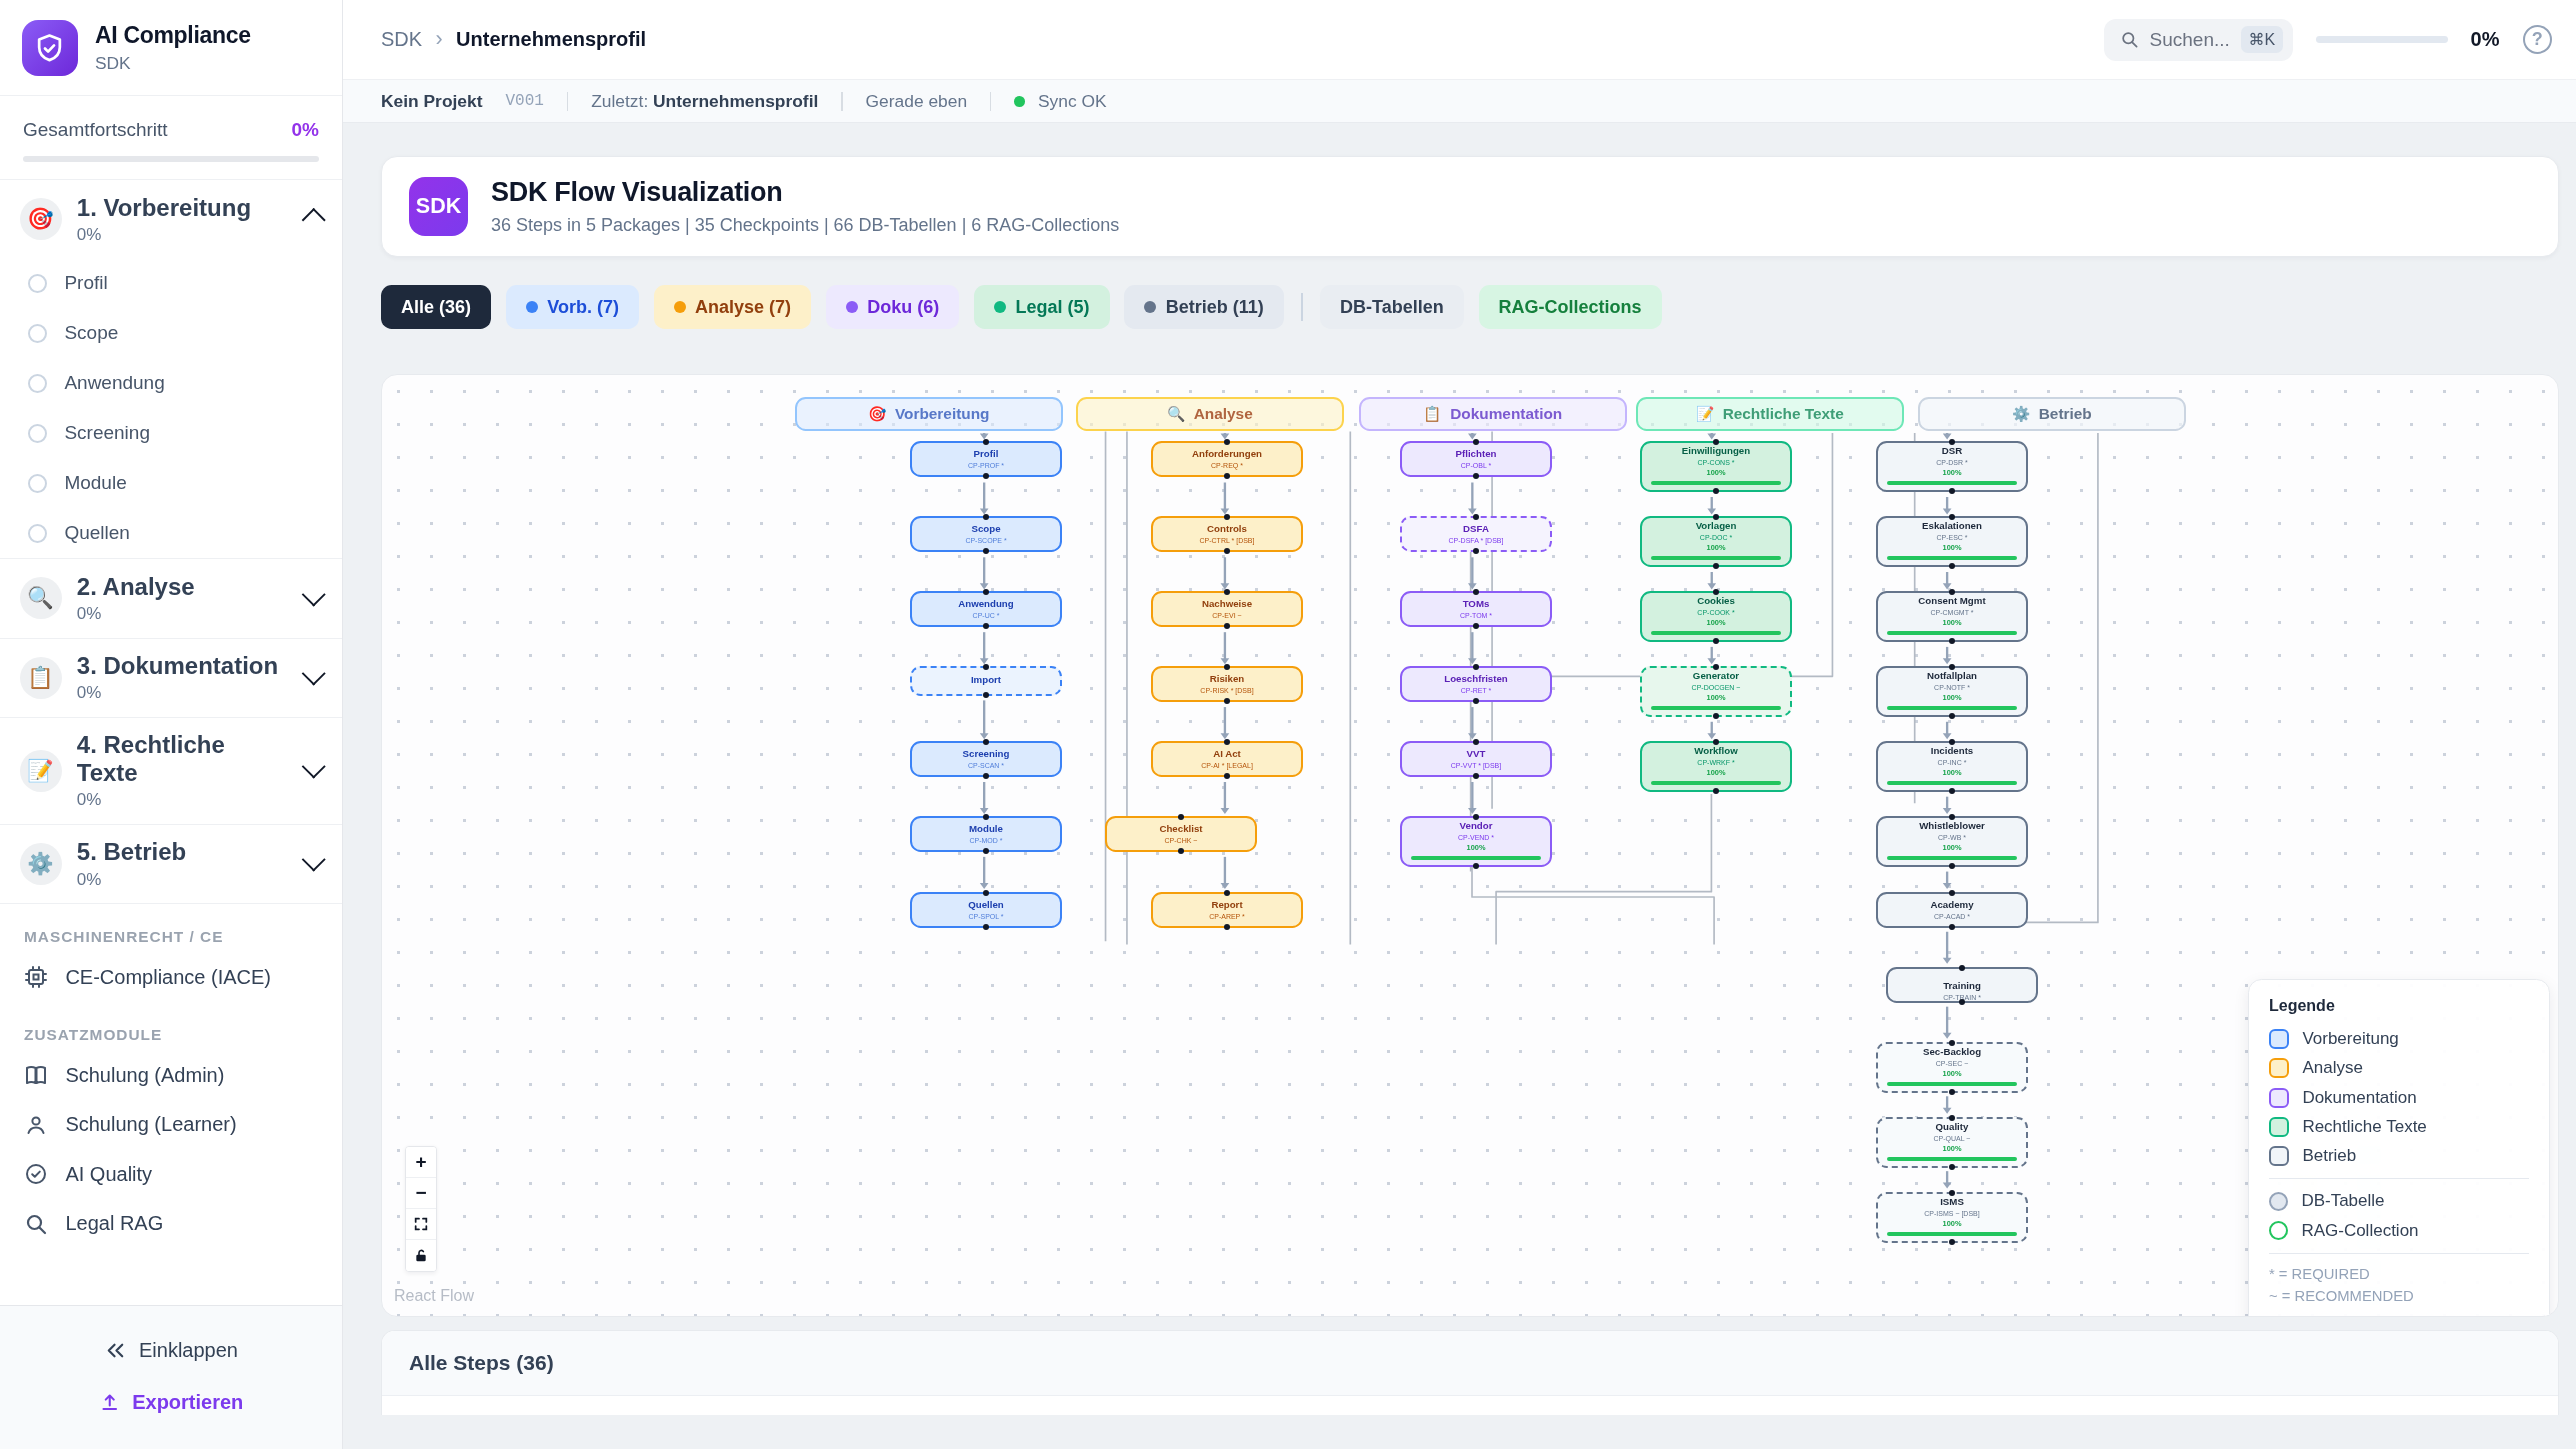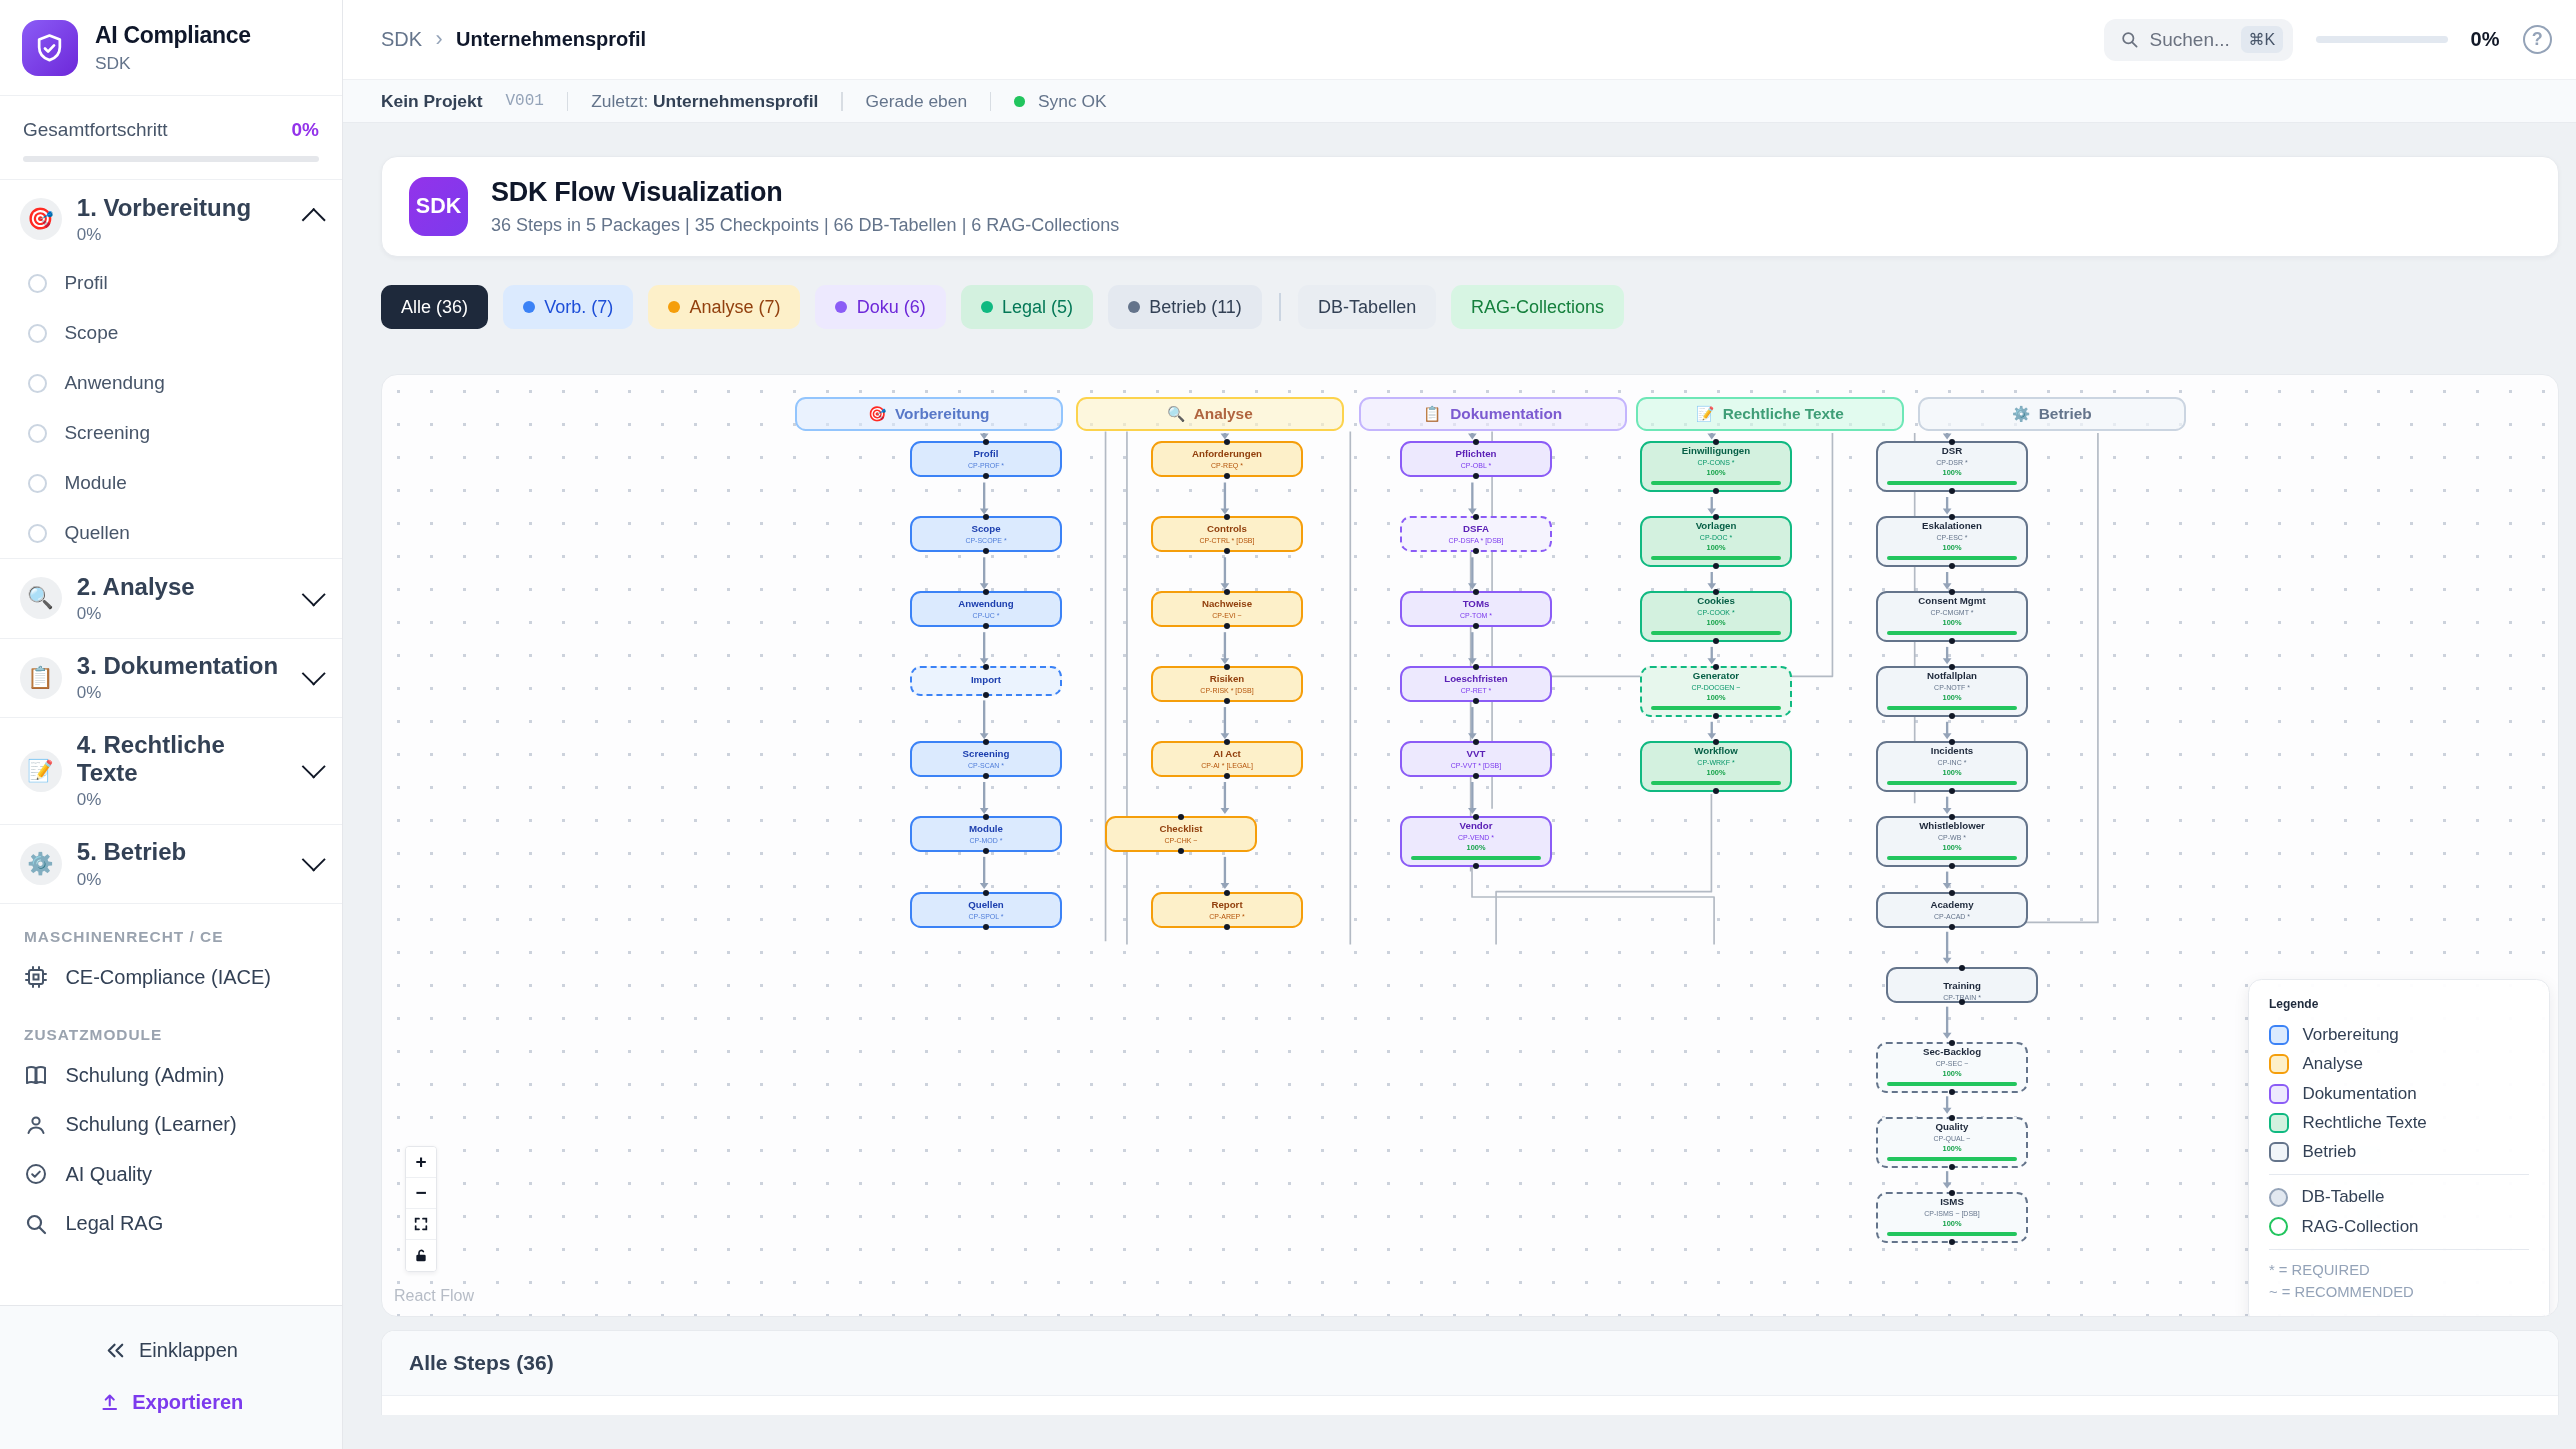--- a/index.html
+++ b/index.html
@@ -70,21 +70,21 @@
   .content { flex:1; background:#eef1f4; padding:33px 17px 0 38px; overflow:hidden; }
   .hero { background:#fff; border:1.3px solid #e7eaee; border-radius:16px; height:101px; display:flex;
     align-items:center; gap:23px; padding:0 27px; box-shadow:0 1.3px 4px rgba(15,23,42,.04); }
   .hero-badge { width:59px; height:59px; border-radius:16px; background:linear-gradient(135deg,#9333ea,#7c3aed);
     color:#fff; font-size:21.5px; font-weight:700; display:flex; align-items:center; justify-content:center; }
   .hero-title { font-size:27px; font-weight:700; color:#0f172a; letter-spacing:-0.3px; }
   .hero-sub { font-size:18px; color:#64748b; margin-top:6.7px; }
 
   .filters { display:flex; align-items:center; gap:14.8px; margin-top:28px; }
   .chip { height:44px; border-radius:10.7px; padding:16px 20px; display:flex; align-items:center; gap:9.4px;
-    font-size:18px; font-weight:400; cursor:pointer; white-space:nowrap; }
+    font-size:18px; font-weight:700; cursor:pointer; white-space:nowrap; }
   .chip .cdot { width:12px; height:12px; border-radius:50%; }
   .chip.active { background:#1e293b; color:#fff; }
   .chip.blue { background:#dbeafe; color:#1d4ed8; }
   .chip.amber { background:#fdf0c9; color:#92400e; }
   .chip.violet { background:#ede9fe; color:#6d28d9; }
   .chip.green { background:#d3f1df; color:#047857; }
   .chip.slate { background:#e4e9f0; color:#334155; }
   .chip.plain { background:#e9edf2; color:#334155; }
   .chip.mint { background:#d7f5e3; color:#15803d; }
   .fdiv { width:1.3px; height:28px; background:#cbd5e1; margin:0 2.7px; }
@@ -107,21 +107,21 @@
     width:6px; height:6px; background:#111827; border-radius:50%; }
   .node::before { top:-4px; } .node::after { bottom:-4px; }
   .nt { font-size:9.7px; font-weight:700; line-height:1.1; }
   .nc { font-size:7px; }
   .np { font-size:7.4px; font-weight:800; color:#16a34a; }
   .nbar { position:absolute; left:9.4px; right:9.4px; bottom:5.4px; height:3.4px; border-radius:2px; background:#22c55e; }
   #stacks div { position:absolute; border-radius:3.4px; }
 
   .legend { position:absolute; left:1866px; top:604px; width:302px; background:rgba(255,255,255,.95);
     border:1.3px solid #e7eaee; border-radius:13.4px; box-shadow:0 5.4px 16px rgba(15,23,42,.08); padding:17.4px 20px; z-index:5; }
-  .lg-title { font-size:12px; font-weight:700; color:#1e293b; margin-bottom:13.4px; }
+  .lg-title { font-size:16px; font-weight:700; color:#1e293b; margin-bottom:13.4px; }
   .lg-item { display:flex; align-items:center; gap:13.4px; margin:9.4px 0; font-size:17px; color:#334155; }
   .lg-chip { width:20px; height:20px; border-radius:6px; border:2px solid; flex-shrink:0; }
   .lg-circ { width:19px; height:19px; border-radius:50%; border:2.3px solid; flex-shrink:0; }
   .lg-div { border-top:1.3px solid #e5e9ef; margin:12px 0; }
   .lg-note { font-size:14.8px; color:#94a3b8; margin:6.7px 0; }
 
   .rf-controls { position:absolute; left:23px; top:771px; width:32px; background:#fff; border:1.3px solid #e5e7eb;
     border-radius:4px; overflow:hidden; z-index:5; box-shadow:0 1.3px 4px rgba(15,23,42,.06); }
   .rf-btn { height:31px; display:flex; align-items:center; justify-content:center; border-bottom:1.3px solid #eef0f3;
     cursor:pointer; font-size:19px; font-weight:700; color:#111827; background:#fff; }

